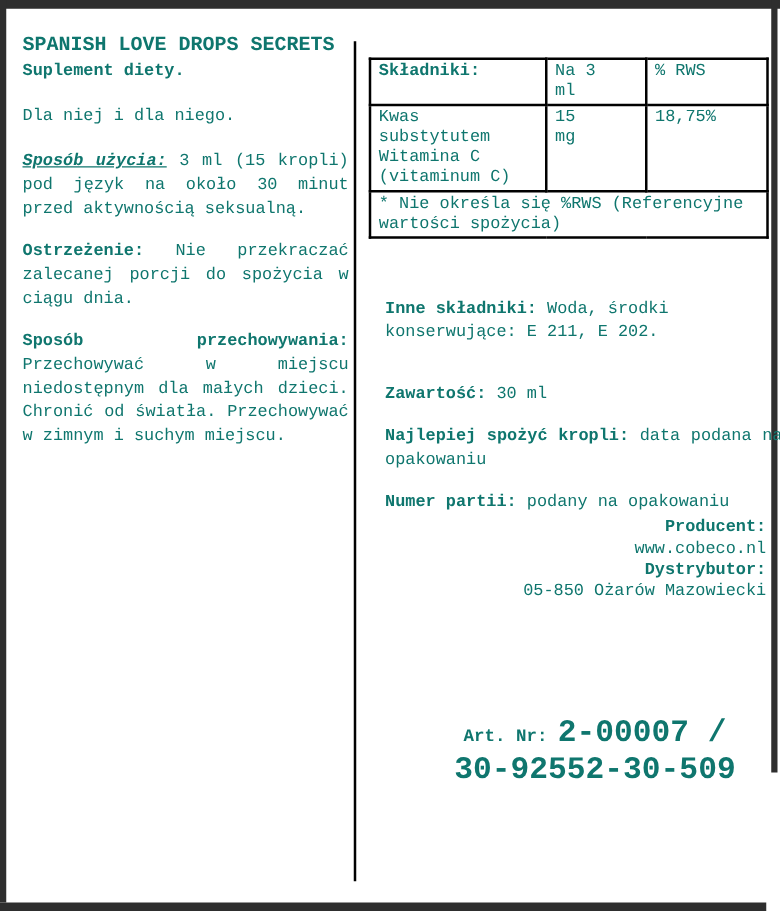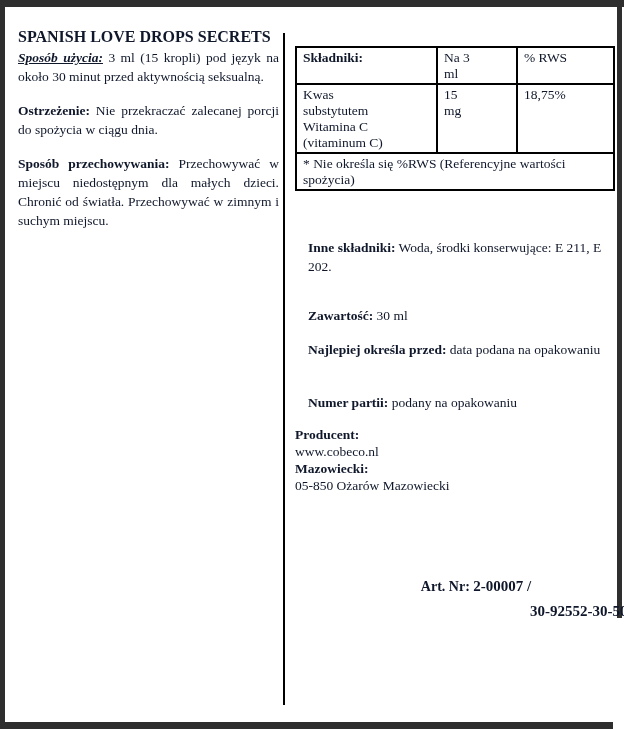--- a/index.html
+++ b/index.html
@@ -1,22 +1,22 @@
 <!DOCTYPE html>
 <html><head>
 <meta charset="utf-8">
 <style>
   html, body { margin: 0; padding: 0; background: #ffffff; }
   .page {
     position: relative;
     width: 624px;
     height: 729px;
     background: #ffffff;
-    color: #0f172a;
-    font-family: Liberation Serif, serif;
+    color: #0f766e;
+    font-family: Liberation Mono, monospace;
     overflow: hidden;
   }
   
   .edge { position: absolute; background: #2e2e2e; }
   .edge-top    { left: 0;   top: 0;   width: 624px; height: 7px; }
   .edge-left   { left: 0;   top: 0;   width: 5px;   height: 722px; }
   .edge-right  { left: 617px; top: 0; width: 5px;   height: 618px; }
   .edge-bottom { left: 0;   top: 722px; width: 613px; height: 7px; }
 
   
@@ -63,40 +63,42 @@
   table.ing th.lbl { font-weight: bold; }
   .pre { white-space: pre-line; }
   td.star { text-align: center; }
 
   .rsec { position: absolute; left: 0; width: 318px; }
   .rtext { padding-left: 13px; }
   .sec-other   { top: 192px; text-align: left; line-height: 19px; }
   .sec-content { top: 260px; line-height: 19px; }
   .sec-best    { top: 294px; line-height: 19px; text-align: justify; }
   .sec-batch   { top: 347px; line-height: 19px; }
-  .sec-company { top: 380px; text-align: left; line-height: 17px; }
+  .sec-company { top: 368px; text-align: right; line-height: 17px; }
   .sec-company .bold { font-weight: bold; }
   .sec-art     { top: 528px; text-align: center; padding-left: 22px; line-height: 25px; font-weight: bold; }
   .art-label { font-size: 14px; }
-  .art-value { font-size: 15px; text-align: right; }
+  .art-value { font-size: 25px; }
 </style>
 </head>
 <body>
 
 <div class="page">
 
   <div class="edge edge-top"></div>
   <div class="edge edge-left"></div>
   <div class="edge edge-right"></div>
   <div class="edge edge-bottom"></div>
 
   <div class="divider"></div>
 
   <div class="left-col">
     <div class="product-title">SPANISH LOVE DROPS SECRETS</div>
+    <div class="subtitle">Suplement diety.</div>
+    <div class="tagline">Dla niej i dla niego.</div>
 
     <p class="para"><span class="usage-label">Sposób użycia:</span> <span>3 ml (15 kropli) pod język na około 30 minut przed aktywnością seksualną.</span></p>
 
     <p class="para"><b>Ostrzeżenie:</b> <span>Nie przekraczać zalecanej porcji do spożycia w ciągu dnia.</span></p>
 
 
     <p class="para"><b>Sposób przechowywania:</b> <span>Przechowywać w miejscu niedostępnym dla małych dzieci. Chronić od światła. Przechowywać w zimnym i suchym miejscu.</span></p>
   </div>
 
   <div class="right-col">
@@ -126,28 +128,28 @@
       <tr>
         <td colspan="3">* Nie określa się %RWS (Referencyjne wartości spożycia)</td>
       </tr>
     </tbody>
       </table>
 
     <div class="rsec sec-other rtext"><b>Inne składniki:</b> <span>Woda, środki konserwujące: E 211, E 202.</span></div>
 
     <div class="rsec sec-content rtext"><b>Zawartość:</b> <span>30 ml</span></div>
 
-    <div class="rsec sec-best rtext"><b>Najlepiej określa przed:</b> <span>data podana na opakowaniu</span></div>
+    <div class="rsec sec-best rtext"><b>Najlepiej spożyć kropli:</b> <span>data podana na opakowaniu</span></div>
 
     <div class="rsec sec-batch rtext"><b>Numer partii:</b> <span>podany na opakowaniu</span></div>
 
     <div class="rsec sec-company">
       <div class="bold">Producent:</div>
       <div>www.cobeco.nl</div>
-      <div class="bold">Mazowiecki:</div>
+      <div class="bold">Dystrybutor:</div>
       <div>05-850 Ożarów Mazowiecki</div>
     </div>
 
     <div class="rsec sec-art">
       <div><span class="art-label">Art. Nr:</span> <span class="art-value">2-00007 /</span></div>
       <div class="art-value">30-92552-30-509</div>
     </div>
 
   </div>
 </div>

